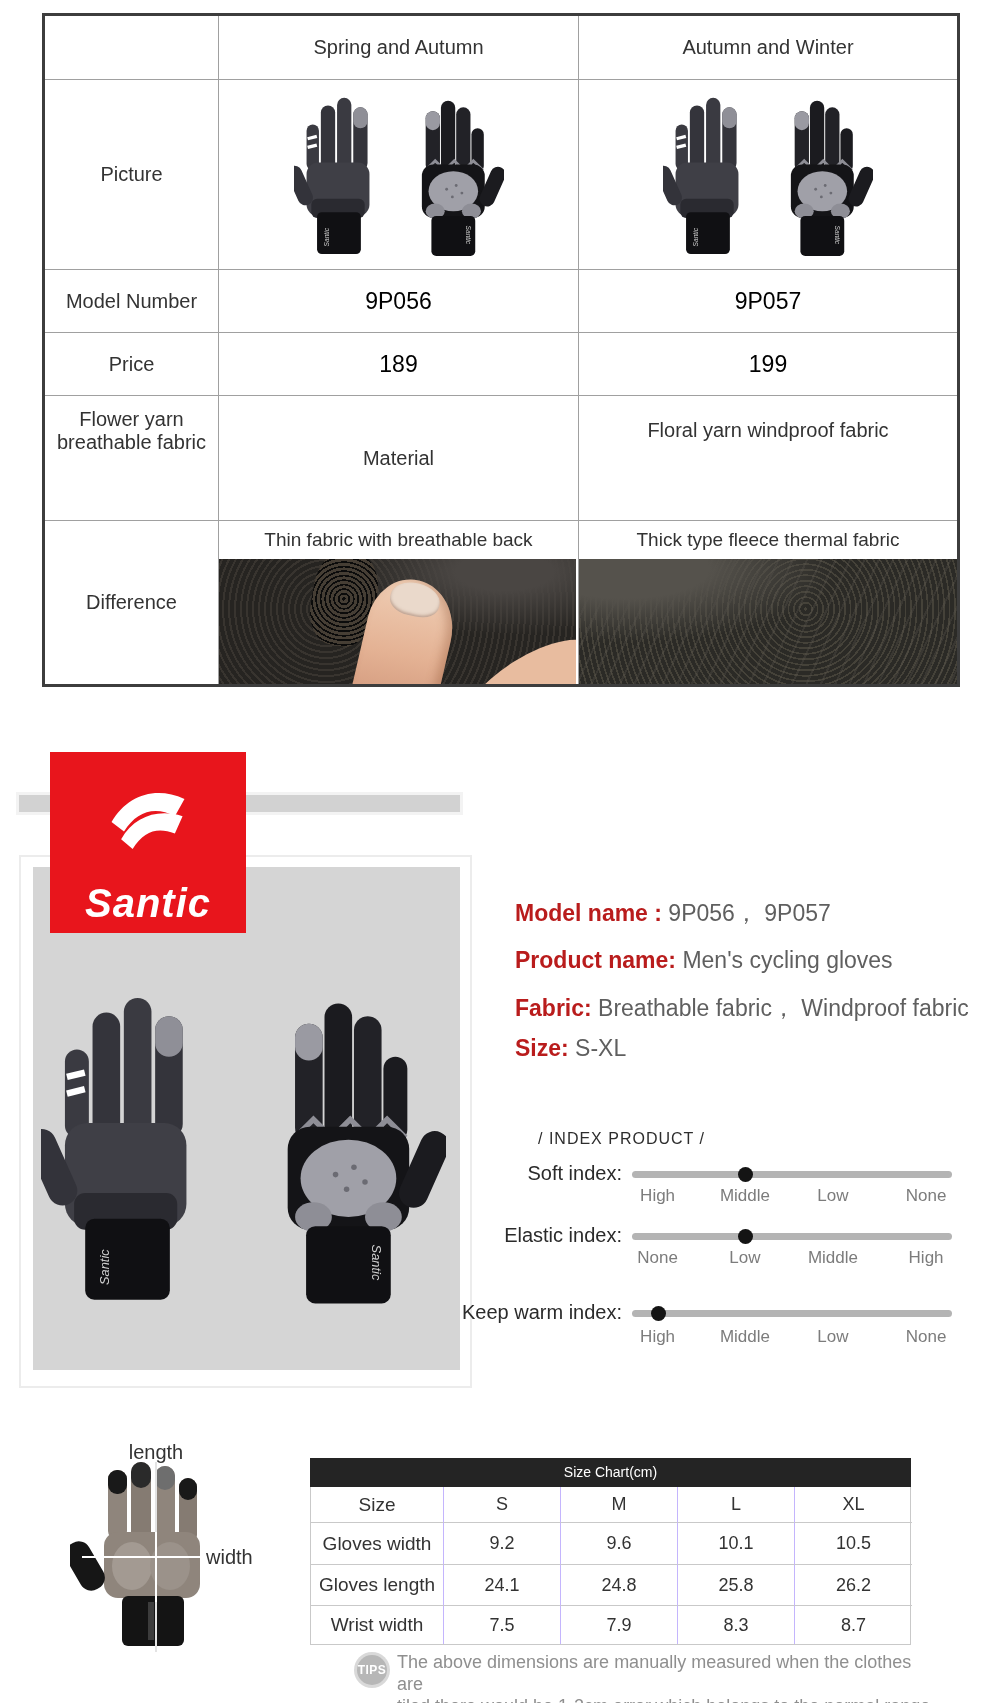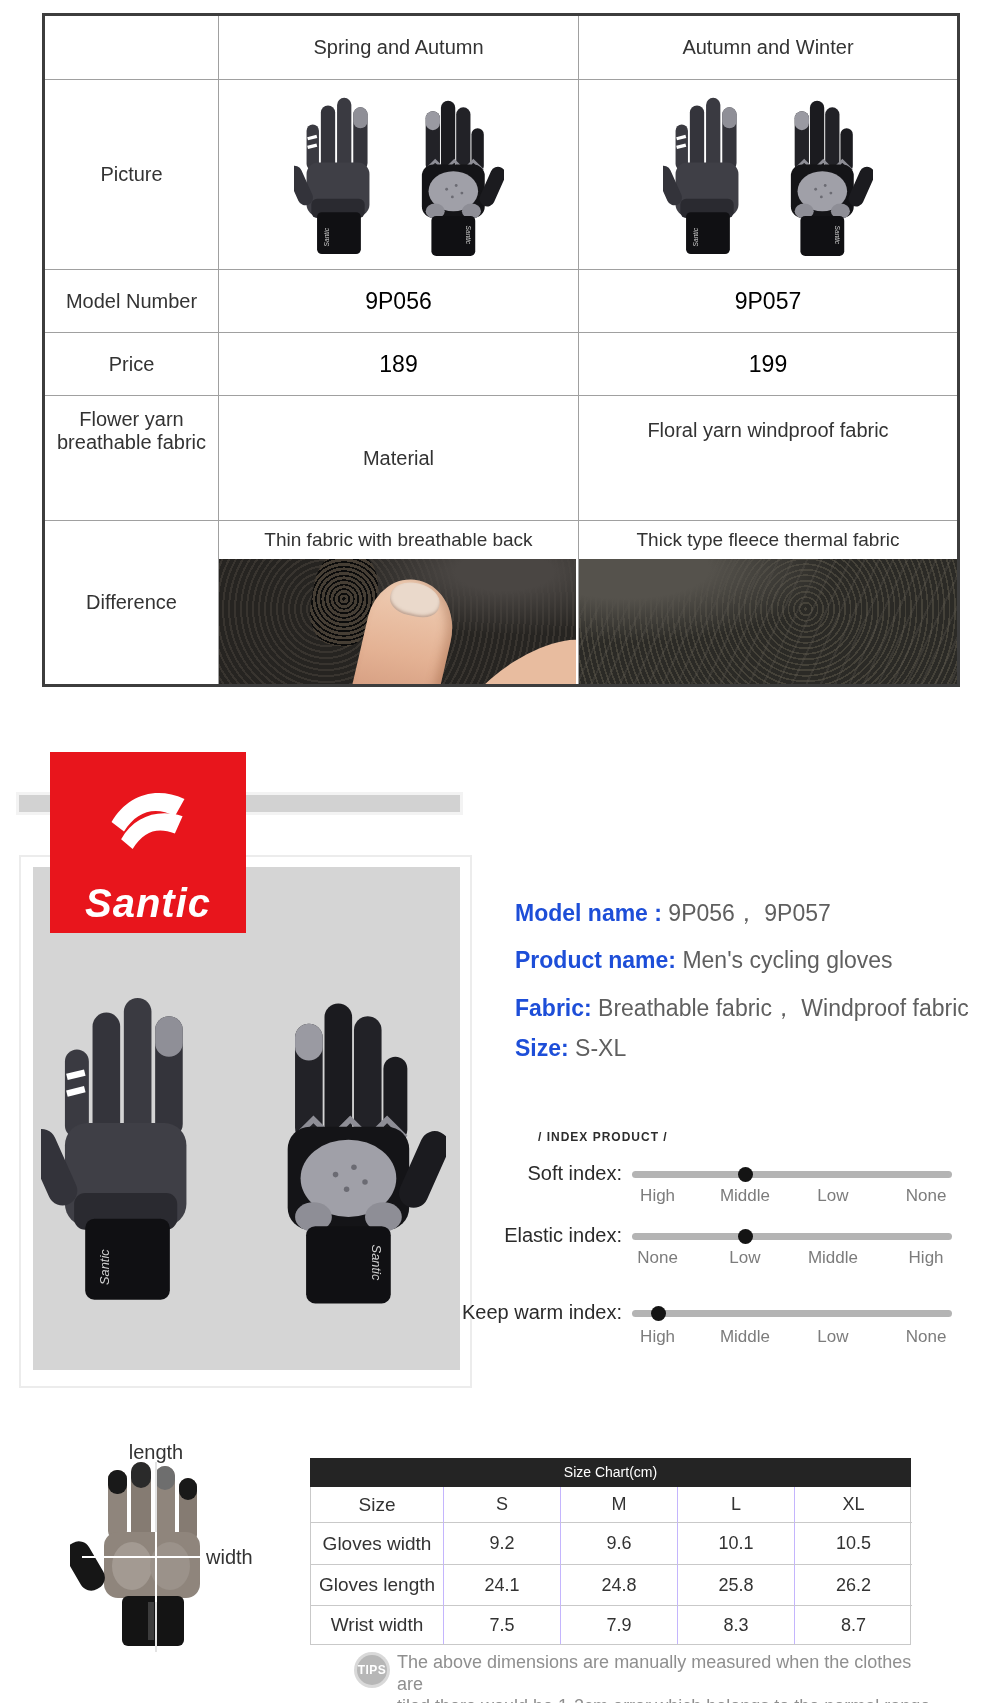--- a/index.html
+++ b/index.html
@@ -48,25 +48,25 @@
             border:2px solid #ececec;box-sizing:border-box;}
   .panel-gray{position:absolute;left:12px;top:10px;width:427px;height:503px;background:#d5d5d5;}
   .santic-logo{position:absolute;left:50px;top:752px;width:196px;height:181px;background:#e8151c;
             display:flex;flex-direction:column;align-items:center;justify-content:flex-end;z-index:5;}
   .santic-text{color:#fff;font-size:40px;font-weight:bold;font-style:italic;letter-spacing:1px;
             line-height:1;margin-bottom:10px;}
   .swoosh{position:absolute;top:22px;left:38px;}
 
   
   .info-line{position:absolute;left:515px;font-size:23px;line-height:27px;white-space:nowrap;}
-  .info-line b{color:#1d4ed8;font-weight:bold;}
+  .info-line b{color:#b91c1c;font-weight:bold;}
   .info-line span.val{color:#5f5f5f;}
 
-  .index-heading{position:absolute;left:538px;top:1130px;font-size:12px;color:#2d2d2d;
-            letter-spacing:1px;font-weight:bold;}
+  .index-heading{position:absolute;left:538px;top:1130px;font-size:16px;color:#2d2d2d;
+            letter-spacing:1px;font-weight:normal;}
 
   .sl-label{position:absolute;font-size:20px;color:#2b2b2b;text-align:right;width:212px;left:410px;}
   .sl-track{position:absolute;left:632px;width:320px;height:7px;background:#b4b4b4;border-radius:4px;}
   .sl-dot{position:absolute;top:-4px;width:15px;height:15px;border-radius:50%;background:#141414;}
   .sl-ticks{position:absolute;left:632px;width:320px;height:20px;}
   .sl-ticks span{position:absolute;transform:translateX(-50%);font-size:17px;color:#7c7c7c;white-space:nowrap;}
   .t0{left:8%;} .t1{left:35.3%;} .t2{left:62.8%;} .t3{left:91.9%;}
 
   
   .len-label{position:absolute;left:116px;top:1441px;width:80px;text-align:center;font-size:20px;color:#333;}

